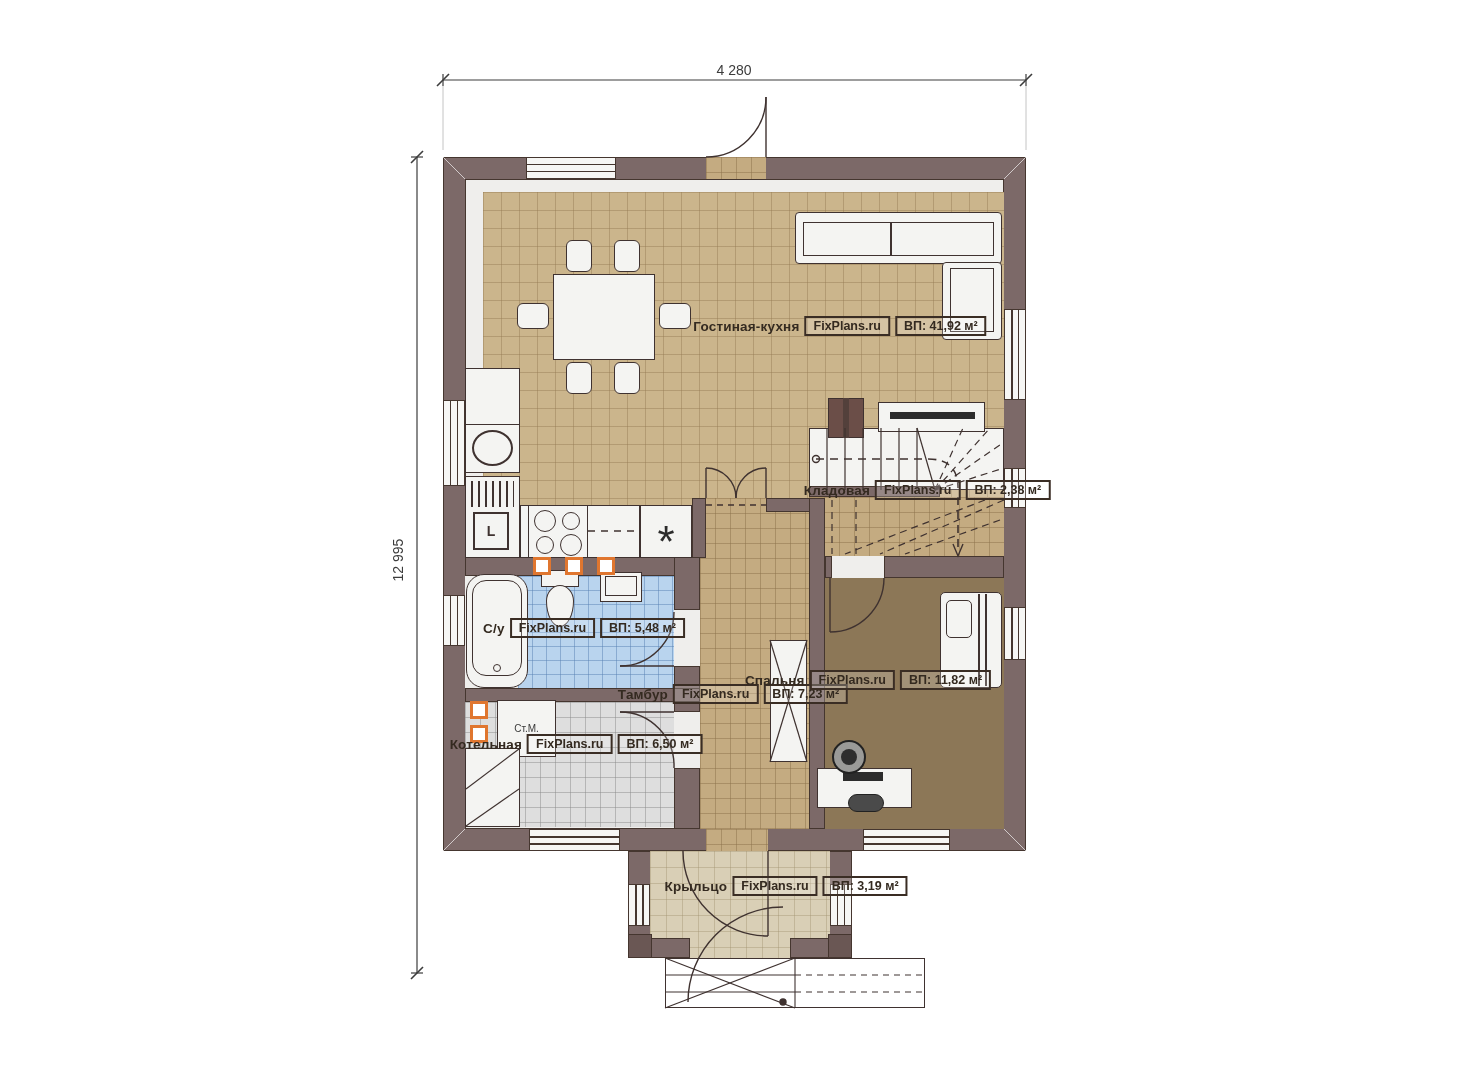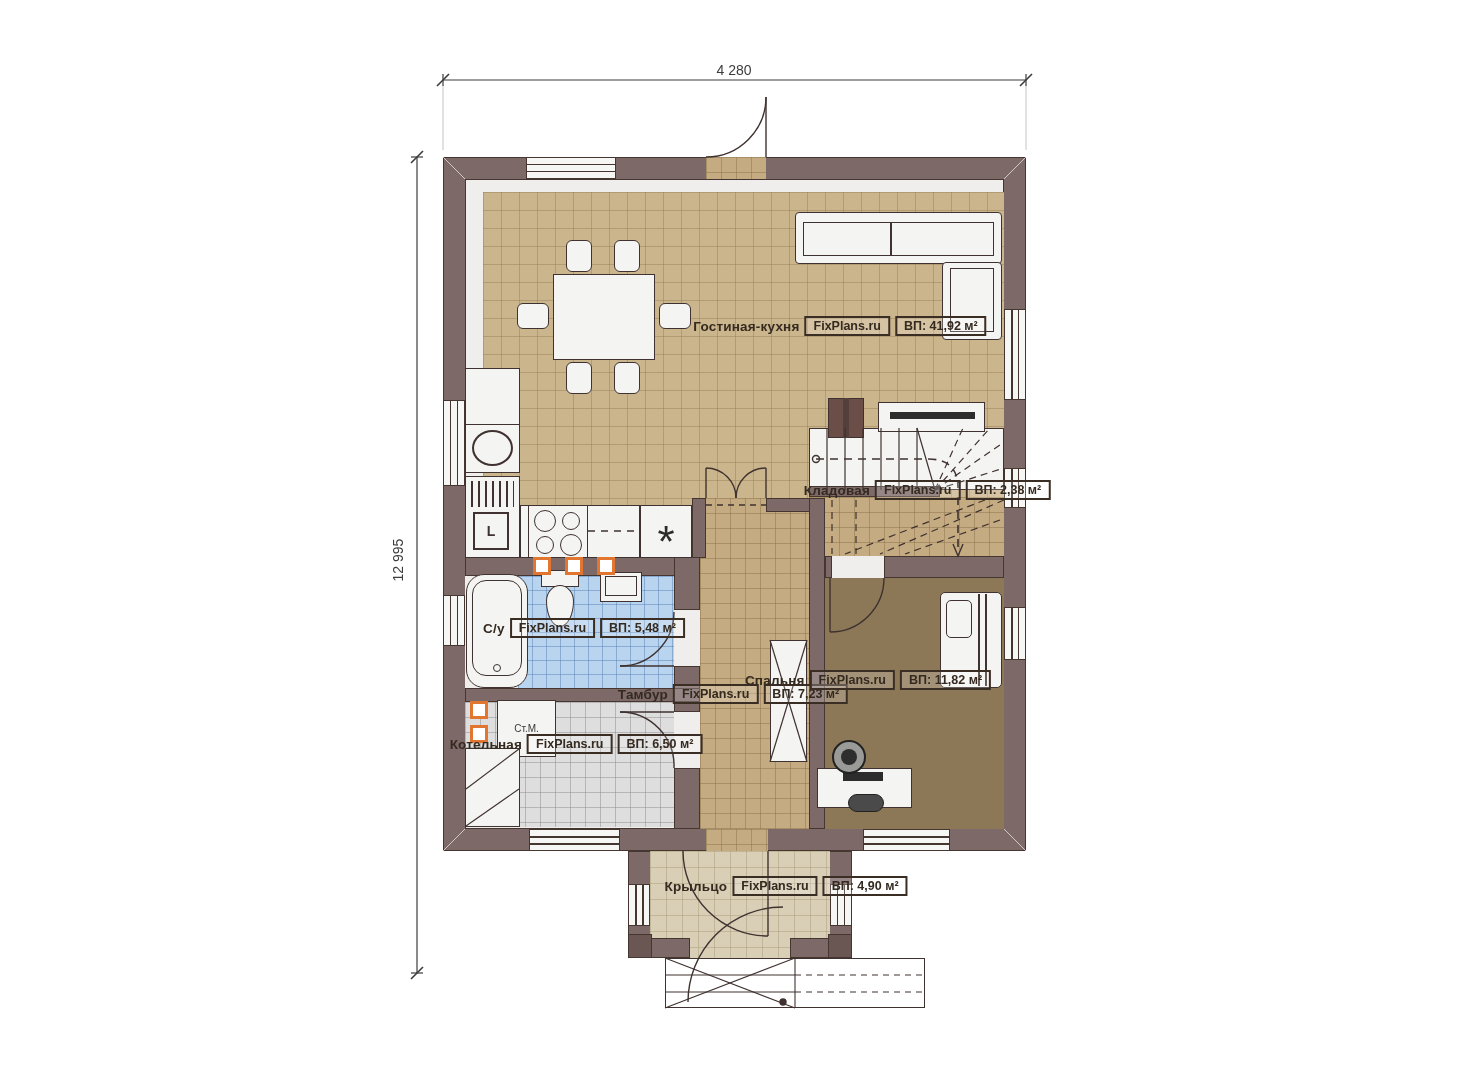--- a/index.html
+++ b/index.html
@@ -339,16 +339,16 @@
 
   <div class="abs room-label" style="left:576px;top:734px;">
     <div class="rname">Котельная</div>
     <div class="tag">FixPlans.ru</div>
     <div class="tag">ВП: 6,50 м²</div>
   </div>
 
   <div class="abs room-label" style="left:786px;top:876px;text-align:right;">
     <div class="rname">Крыльцо</div>
     <div class="tag">FixPlans.ru</div>
-    <div class="tag">ВП: 4,90 м²</div>
+    <div class="tag">ВП: 3,19 м²</div>
   </div>
 
 </div>
 
 </body></html>

